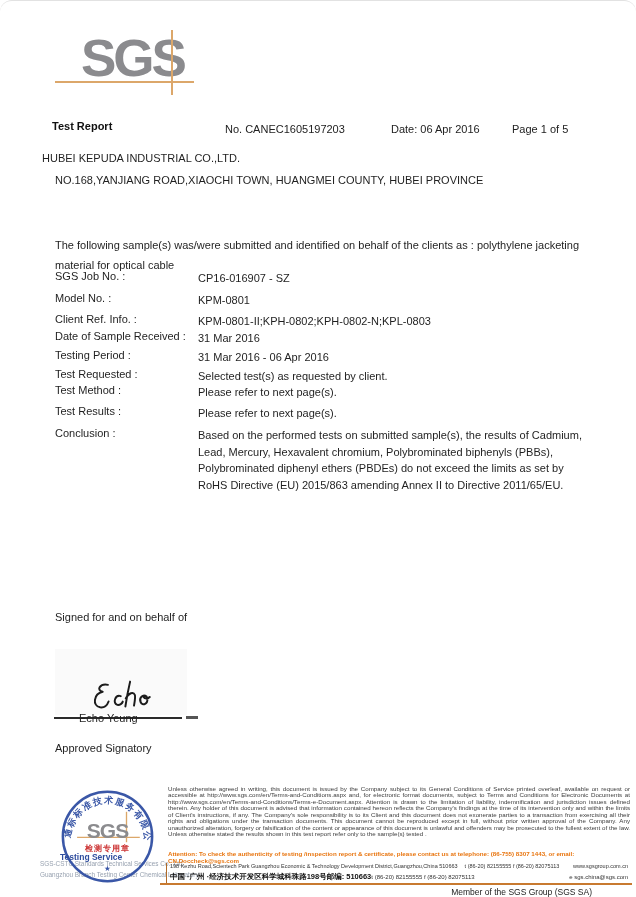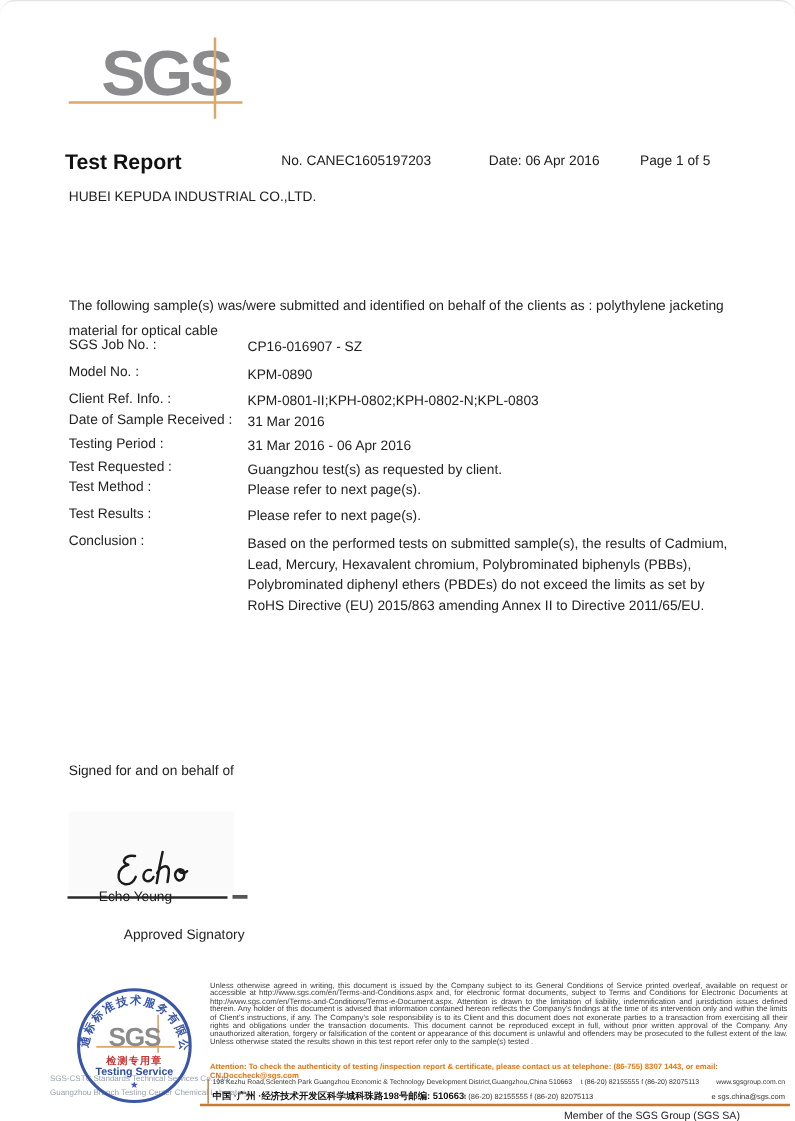--- a/index.html
+++ b/index.html
@@ -17,59 +17,59 @@
   .logo-wrap { position: absolute; left: 0; top: 0; width: 250px; height: 110px; }
   .logo-text {
     position: absolute; left: 81px; top: 28px;
     font-size: 51px; font-weight: bold; color: #8b8b8e;
     letter-spacing: -3px; transform: scaleX(1.04); transform-origin: left top;
   }
   .logo-hline { position: absolute; left: 55px; top: 80px; width: 139px; height: 2px; background: #dca76a; }
   .logo-vline { position: absolute; left: 171px; top: 29px; width: 2px; height: 65px; background: #dca76a; }
 
   
-  .title { position: absolute; left: 52px; top: 119px; font-size: 17px; font-weight: bold; color: #111; }
+  .title { position: absolute; left: 52px; top: 119px; font-size: 11px; font-weight: bold; color: #111; }
   .hmeta { position: absolute; top: 122px; font-size: 11px; color: #222; }
   .report-no { left: 225px; }
   .report-date { left: 391px; }
   .report-page { left: 512px; }
 
   
-  .client-name { position: absolute; left: 55px; top: 151px; font-size: 11px; }
+  .client-name { position: absolute; left: 42px; top: 151px; font-size: 11px; }
   .client-address { position: absolute; left: 55px; top: 173px; font-size: 11px; }
 
   
   .sample { position: absolute; left: 55px; top: 234px; width: 540px; font-size: 11px; line-height: 20px; }
 
   
   .frow { position: absolute; left: 55px; width: 540px; font-size: 11px; }
   .frow .lbl { position: absolute; left: 0; top: 0; width: 143px; }
   .frow .val { position: absolute; left: 143px; top: 0; width: 397px; line-height: 16.5px; }
 
   
   .sig-line1 { position: absolute; left: 55px; top: 610px; font-size: 11px; }
   .sig-line2 { position: absolute; left: 55px; top: 625px; font-size: 11px; }
   .sig-box { position: absolute; left: 55px; top: 648px; width: 132px; height: 66px; background: #fafafa; }
   .sig-svg { position: absolute; left: 90px; top: 678px; transform: rotate(-2deg); }
   .sig-underline { position: absolute; left: 54px; top: 716px; width: 128px; height: 1.5px; background: #2b2b2b; }
   .sig-dash { position: absolute; left: 186px; top: 715px; width: 12px; height: 3px; background: #555; }
   .sig-name { position: absolute; left: 55px; top: 711px; font-size: 11px; padding-left: 24px; }
-  .sig-title { position: absolute; left: 55px; top: 741px; font-size: 11px; margin-left: 44px; }
+  .sig-title { position: absolute; left: 55px; top: 741px; font-size: 11px; }
   .sr-only { position: absolute; width: 1px; height: 1px; overflow: hidden; clip: rect(0 0 0 0); }
 
   
   .footer { position: absolute; left: 0; top: 780px; width: 636px; height: 117px; }
   .stamp-company { position: absolute; left: 40px; top: 77px; width: 170px;
     font-size: 6.4px; line-height: 11px; color: #98a2b0; }
   .stamp-svg { position: absolute; left: 60px; top: 8px; }
   .stamp-sgs { position: absolute; left: 60px; top: 38px; width: 95px; text-align: center;
     font-size: 21px; font-weight: bold; color: #8b8b8e; letter-spacing: -1px; }
   .stamp-red { position: absolute; left: 60px; top: 62px; width: 95px; text-align: center;
     font-size: 8px; font-weight: bold; color: #cc3333; letter-spacing: 1px; }
-  .stamp-blue { position: absolute; left: 60px; top: 71px; width: 95px; text-align: center;
+  .stamp-blue { position: absolute; left: 60px; top: 71px; width: 95px; 
     font-size: 8.5px; font-weight: bold; color: #2f4d9e; }
   .legal { position: absolute; left: 168px; top: 5px; width: 462px;
     font-size: 6.2px; line-height: 6.45px; color: #3c3c3c; text-align: justify; }
   .attention { position: absolute; left: 168px; top: 70px; width: 462px;
     font-size: 6.2px; line-height: 6.6px; color: #e8750f; font-weight: bold; }
   .addr-block { position: absolute; left: 166px; top: 82px; width: 466px;
     border-left: 1.5px solid #b06a28; padding-left: 3px; }
   .addr-row-en { display: flex; gap: 7px; align-items: baseline;
     font-size: 5.5px; color: #333; white-space: nowrap; height: 9px; }
   .addr-row-cn { display: flex; align-items: baseline;
@@ -89,46 +89,47 @@
     <div class="logo-hline"></div>
     <div class="logo-vline"></div>
   </div>
 
   <div class="title">Test Report</div>
   <div class="hmeta report-no">No. CANEC1605197203</div>
   <div class="hmeta report-date">Date: 06 Apr 2016</div>
   <div class="hmeta report-page">Page 1 of 5</div>
 
   <div class="client-name">HUBEI KEPUDA INDUSTRIAL CO.,LTD.</div>
+  <div class="client-address">NO.168,YANJIANG ROAD,XIAOCHI TOWN, HUANGMEI COUNTY, HUBEI PROVINCE</div>
 
   <div class="sample">The following sample(s) was/were submitted and identified on behalf of the clients as : polythylene jacketing material for optical cable</div>
 
   <div class="frow" style="top:269px">
     <span class="lbl">SGS Job No. :</span>
     <span class="val">CP16-016907 - SZ</span>
   </div>
   <div class="frow" style="top:291px">
     <span class="lbl">Model No. :</span>
-    <span class="val">KPM-0890</span>
+    <span class="val">KPM-0801</span>
   </div>
   <div class="frow" style="top:312px">
     <span class="lbl">Client Ref. Info. :</span>
     <span class="val">KPM-0801-II;KPH-0802;KPH-0802-N;KPL-0803</span>
   </div>
   <div class="frow" style="top:329px">
     <span class="lbl">Date of Sample Received :</span>
     <span class="val">31 Mar 2016</span>
   </div>
   <div class="frow" style="top:348px">
     <span class="lbl">Testing Period :</span>
     <span class="val">31 Mar 2016 - 06 Apr 2016</span>
   </div>
   <div class="frow" style="top:367px">
     <span class="lbl">Test Requested :</span>
-    <span class="val">Guangzhou test(s) as requested by client.</span>
+    <span class="val">Selected test(s) as requested by client.</span>
   </div>
   <div class="frow" style="top:383px">
     <span class="lbl">Test Method :</span>
     <span class="val">Please refer to next page(s).</span>
   </div>
   <div class="frow" style="top:404px">
     <span class="lbl">Test Results :</span>
     <span class="val">Please refer to next page(s).</span>
   </div>
   <div class="frow" style="top:426px">

